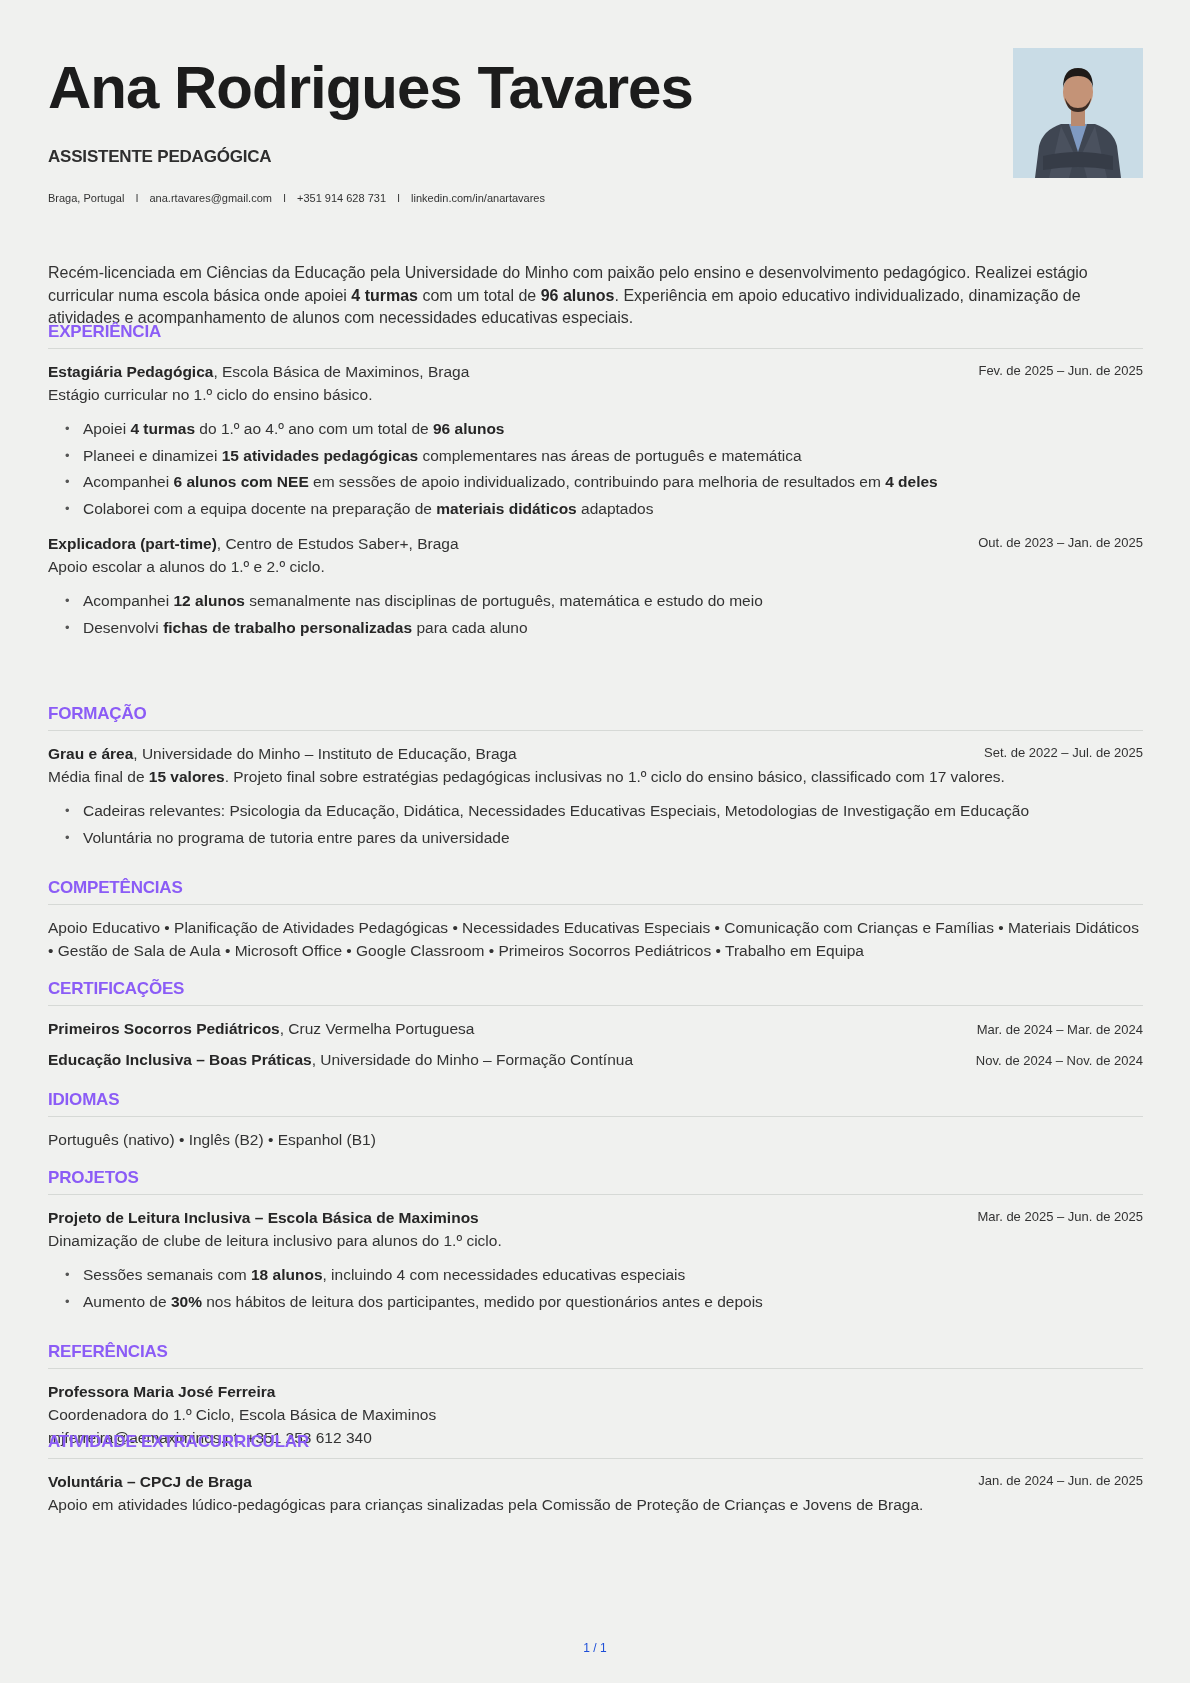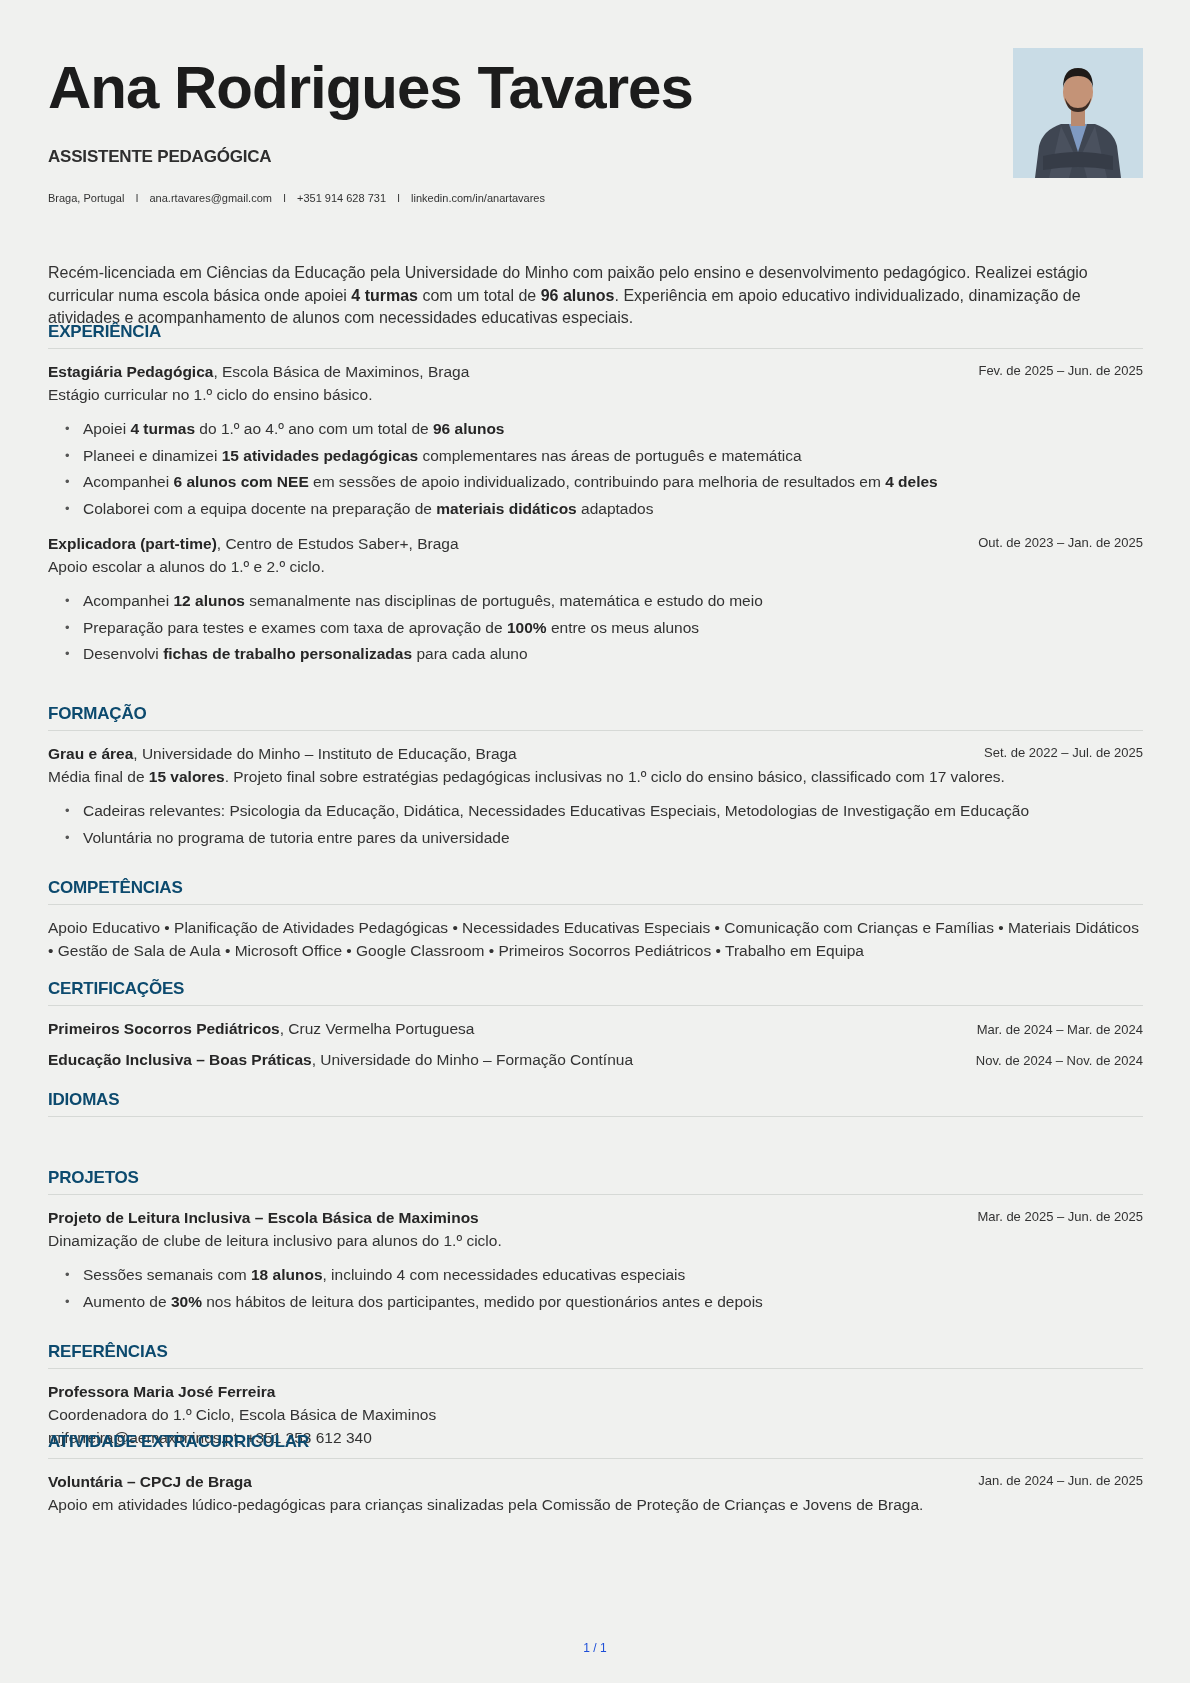--- a/index.html
+++ b/index.html
@@ -33,21 +33,21 @@
     }
 
     .summary {
       position: absolute; left: 0; top: 234px; width: 1095px;
       font-size: 16px; line-height: 22.5px; color: #333; margin-top: 28px;
     }
     b { font-weight: 700; color: #262626; }
 
     .section { position: absolute; left: 0; width: 1095px; }
     .sec-title {
-      font-size: 17px; font-weight: 700; color: #0c4a6e;
+      font-size: 17px; font-weight: 700; color: #8b5cf6;
       padding-bottom: 6px; border-bottom: 1.5px solid #d6d9d6;
       letter-spacing: -0.2px;
     }
     .entry { position: relative; margin-top: 12px; }
     .entry-head { font-size: 15.5px; line-height: 22px; color: #333; padding-right: 200px; }
     .entry-date {
       position: absolute; right: 0; top: 2px;
       font-size: 13px; color: #333; white-space: nowrap;
     }
     .entry-desc { font-size: 15.5px; line-height: 23px; color: #333; }
@@ -112,21 +112,20 @@
         <li><span>Colaborei com a equipa docente na preparação de </span><b>materiais didáticos</b><span> adaptados</span></li>
       </ul>
     </div>
 
     <div class="entry" style="margin-top:11px;">
       <div class="entry-head"><b>Explicadora (part-time)</b><span>, Centro de Estudos Saber+, Braga</span></div>
       <div class="entry-date">Out. de 2023 – Jan. de 2025</div>
       <div class="entry-desc">Apoio escolar a alunos do 1.º e 2.º ciclo.</div>
       <ul class="bullets">
         <li><span>Acompanhei </span><b>12 alunos</b><span> semanalmente nas disciplinas de português, matemática e estudo do meio</span></li>
-        <li><span>Preparação para testes e exames com taxa de aprovação de </span><b>100%</b><span> entre os meus alunos</span></li>
         <li><span>Desenvolvi </span><b>fichas de trabalho personalizadas</b><span> para cada aluno</span></li>
       </ul>
     </div>
   </section>
 
   <section class="section" style="top:704px;">
     <h2 class="sec-title">FORMAÇÃO</h2>
     <div class="entry">
       <div class="entry-head"><b>Grau e área</b><span>, Universidade do Minho – Instituto de Educação, Braga</span></div>
       <div class="entry-date">Set. de 2022 – Jul. de 2025</div>
@@ -150,20 +149,21 @@
       <span class="entry-date">Mar. de 2024 – Mar. de 2024</span>
     </div>
     <div class="cert-row">
       <b>Educação Inclusiva – Boas Práticas</b><span>, Universidade do Minho – Formação Contínua</span>
       <span class="entry-date">Nov. de 2024 – Nov. de 2024</span>
     </div>
   </section>
 
   <section class="section" style="top:1090px;">
     <h2 class="sec-title">IDIOMAS</h2>
+    <p class="plain" id="languages-line">Português (nativo) • Inglês (B2) • Espanhol (B1)</p>
   </section>
 
   <section class="section" style="top:1168px;">
     <h2 class="sec-title">PROJETOS</h2>
     <div class="entry">
       <div class="entry-head"><b>Projeto de Leitura Inclusiva – Escola Básica de Maximinos</b></div>
       <div class="entry-date">Mar. de 2025 – Jun. de 2025</div>
       <div class="entry-desc">Dinamização de clube de leitura inclusivo para alunos do 1.º ciclo.</div>
       <ul class="bullets">
         <li><span>Sessões semanais com </span><b>18 alunos</b><span>, incluindo 4 com necessidades educativas especiais</span></li>

